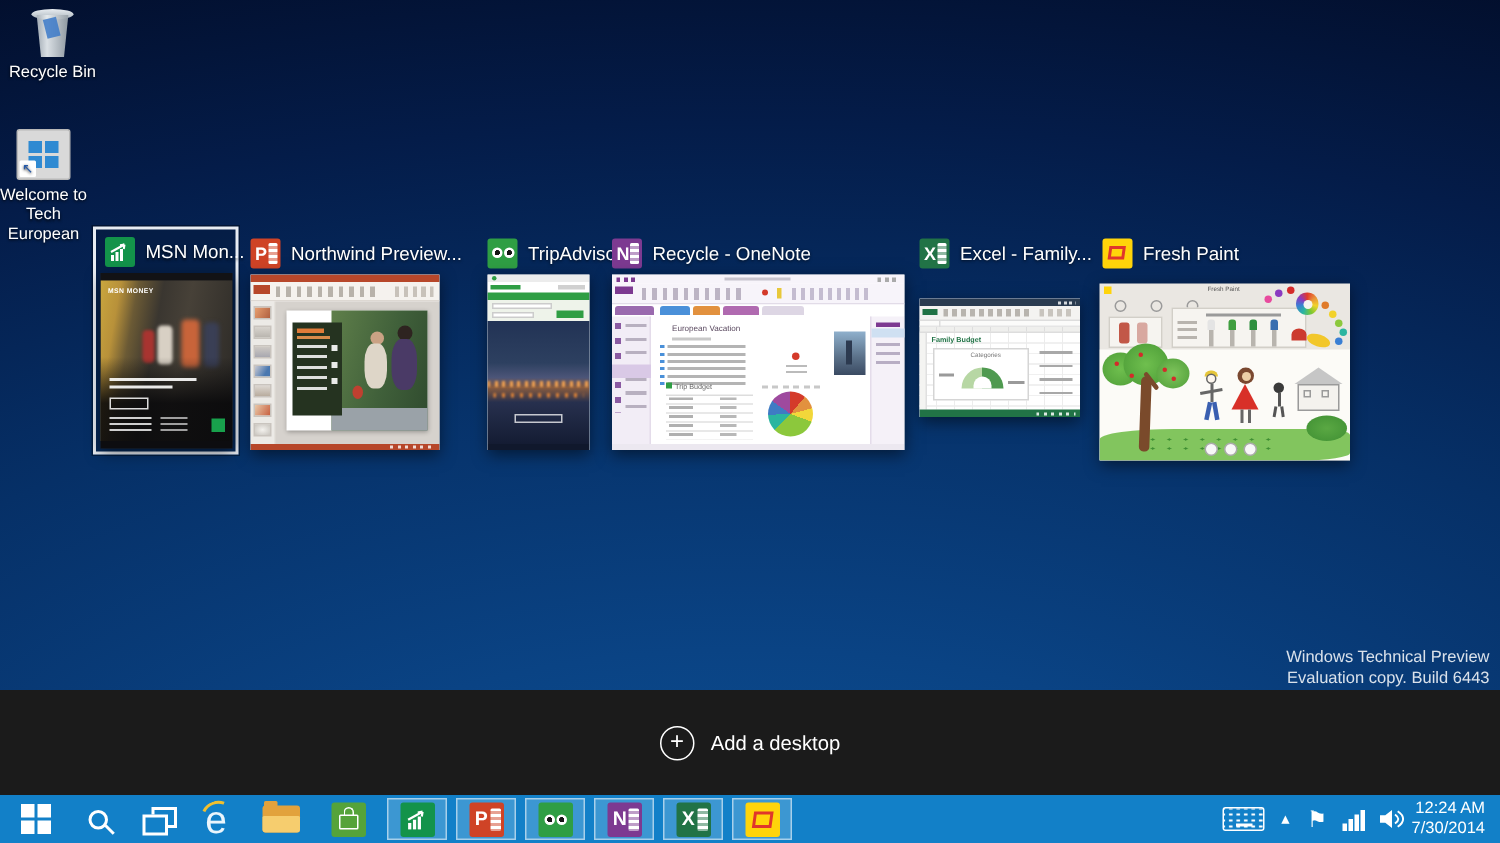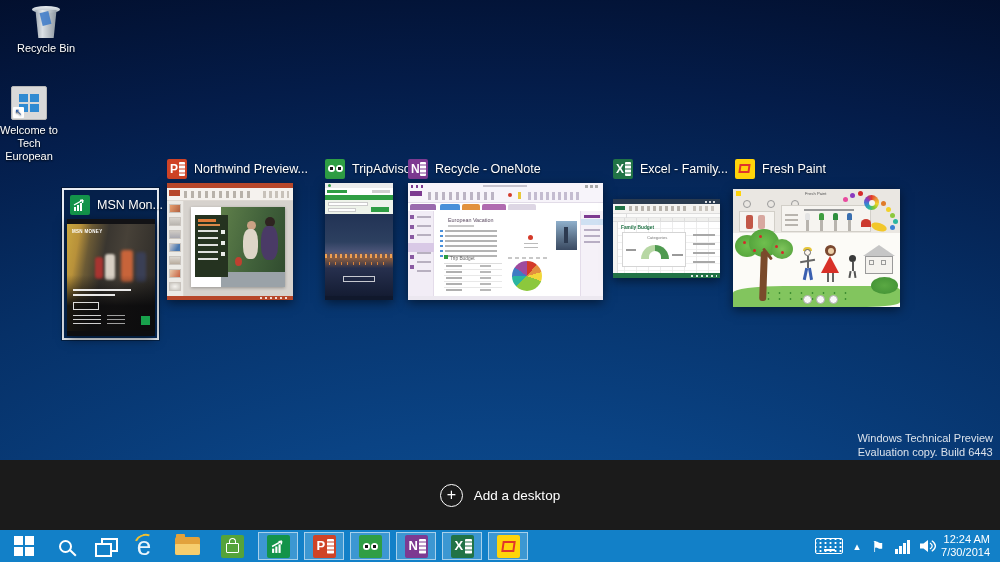--- a/index.html
+++ b/index.html
@@ -29,30 +29,30 @@
   .tv-title .lbl { color:#fff; font-size:12.5px; text-shadow:0 1px 2px rgba(0,0,0,.7); white-space:nowrap; }
   .tico { position:relative; width:20px; height:20px; border-radius:2px; flex:0 0 auto; }
   .office-letter { position:absolute; left:3px; top:3px; font-size:12px; font-weight:bold; color:#fff; line-height:14px; }
   .office-page { position:absolute; right:2px; top:3px; width:6px; height:14px; border-radius:1px;
     background:repeating-linear-gradient(180deg,#fff 0 2px, rgba(255,255,255,.5) 2px 4px); }
   .eyes { position:absolute; left:3px; top:6px; display:flex; gap:1px; }
   .eyes span { width:7px; height:7px; border-radius:50%; background:radial-gradient(circle at 50% 50%, #151515 0 1.7px, #fff 1.8px); }
   .fp-shape { position:absolute; left:4px; top:5px; width:11px; height:9px; border:2px solid #e0352b; transform:skewX(-8deg); }
   .prev { position:absolute; overflow:hidden; background:#fff; box-shadow:0 3px 10px rgba(0,0,0,.5); cursor:pointer; }
   .sel-wrap { position:absolute; left:62px; top:151px; width:97px; height:152px; border:2px solid #e8ecf2;
-    background:rgba(8,18,38,.25); box-shadow:0 0 0 1px rgba(0,0,0,.35);margin-top:37px; }
+    background:rgba(8,18,38,.25); box-shadow:0 0 0 1px rgba(0,0,0,.35); }
 
   
   .tv-strip { position:absolute; left:0; top:460px; width:1000px; height:70px; background:#1b1b1b; }
   .add-desktop { position:absolute; left:0; right:0; top:0; bottom:0; display:flex; align-items:center; justify-content:center; gap:11px; cursor:pointer; }
   .plus-circle { width:23px; height:23px; border:1.5px solid #fff; border-radius:50%; color:#fff;
     display:flex; align-items:center; justify-content:center; font-size:16px; line-height:1; font-weight:300; }
   .add-desktop .lbl { color:#fff; font-size:13.5px; }
 
-  .watermark { position:absolute; right:7px; top:431px; text-align:center; color:rgba(255,255,255,.85); font-size:11px; line-height:14px; }
+  .watermark { position:absolute; right:7px; top:431px; text-align:right; color:rgba(255,255,255,.85); font-size:11px; line-height:14px; }
 
   
   .taskbar { position:absolute; left:0; top:530px; width:1000px; height:32px; background:#1280c8; }
   .tb-btn { position:absolute; top:0; height:32px; display:flex; align-items:center; justify-content:center; cursor:pointer; }
   .run-box { position:absolute; top:2px; width:40px; height:28px; background:rgba(255,255,255,.18); border:1px solid rgba(255,255,255,.55);
     display:flex; align-items:center; justify-content:center; cursor:pointer; }
   .bico { position:relative; width:23px; height:23px; border-radius:2px; }
   .bico .office-letter { left:4px; top:4px; font-size:13px; }
   .bico .office-page { right:2px; top:4px; width:7px; height:15px; }
   .bico .eyes { left:4px; top:8px; }
@@ -81,21 +81,21 @@
   .flagg { color:#fff; font-size:15px; line-height:15px; }
   .net { display:flex; align-items:flex-end; gap:1px; height:15px; }
   .net span { width:3px; background:#fff; }
   .clock { position:absolute; right:4px; top:0; height:32px; padding:3px 6px 0 0; text-align:right; color:#fff; font-size:11px; line-height:13px; cursor:default; }
 </style>
 </head>
 <body>
 
 <div class="screen">
 
-  <div class="desk-icon" style="left:16px;top:8px">
+  <div class="desk-icon" style="left:5px;top:8px">
     <div class="bin">
         <div class="rim"></div>
         <div class="body"></div>
         <div class="paper"></div>
       </div>
     <div>Recycle Bin</div>
   </div>
   <div class="desk-icon" style="left:-1px;top:86px">
     <div class="welcome-ic">
       <span class="pane" style="left:7px;top:7px"></span>

